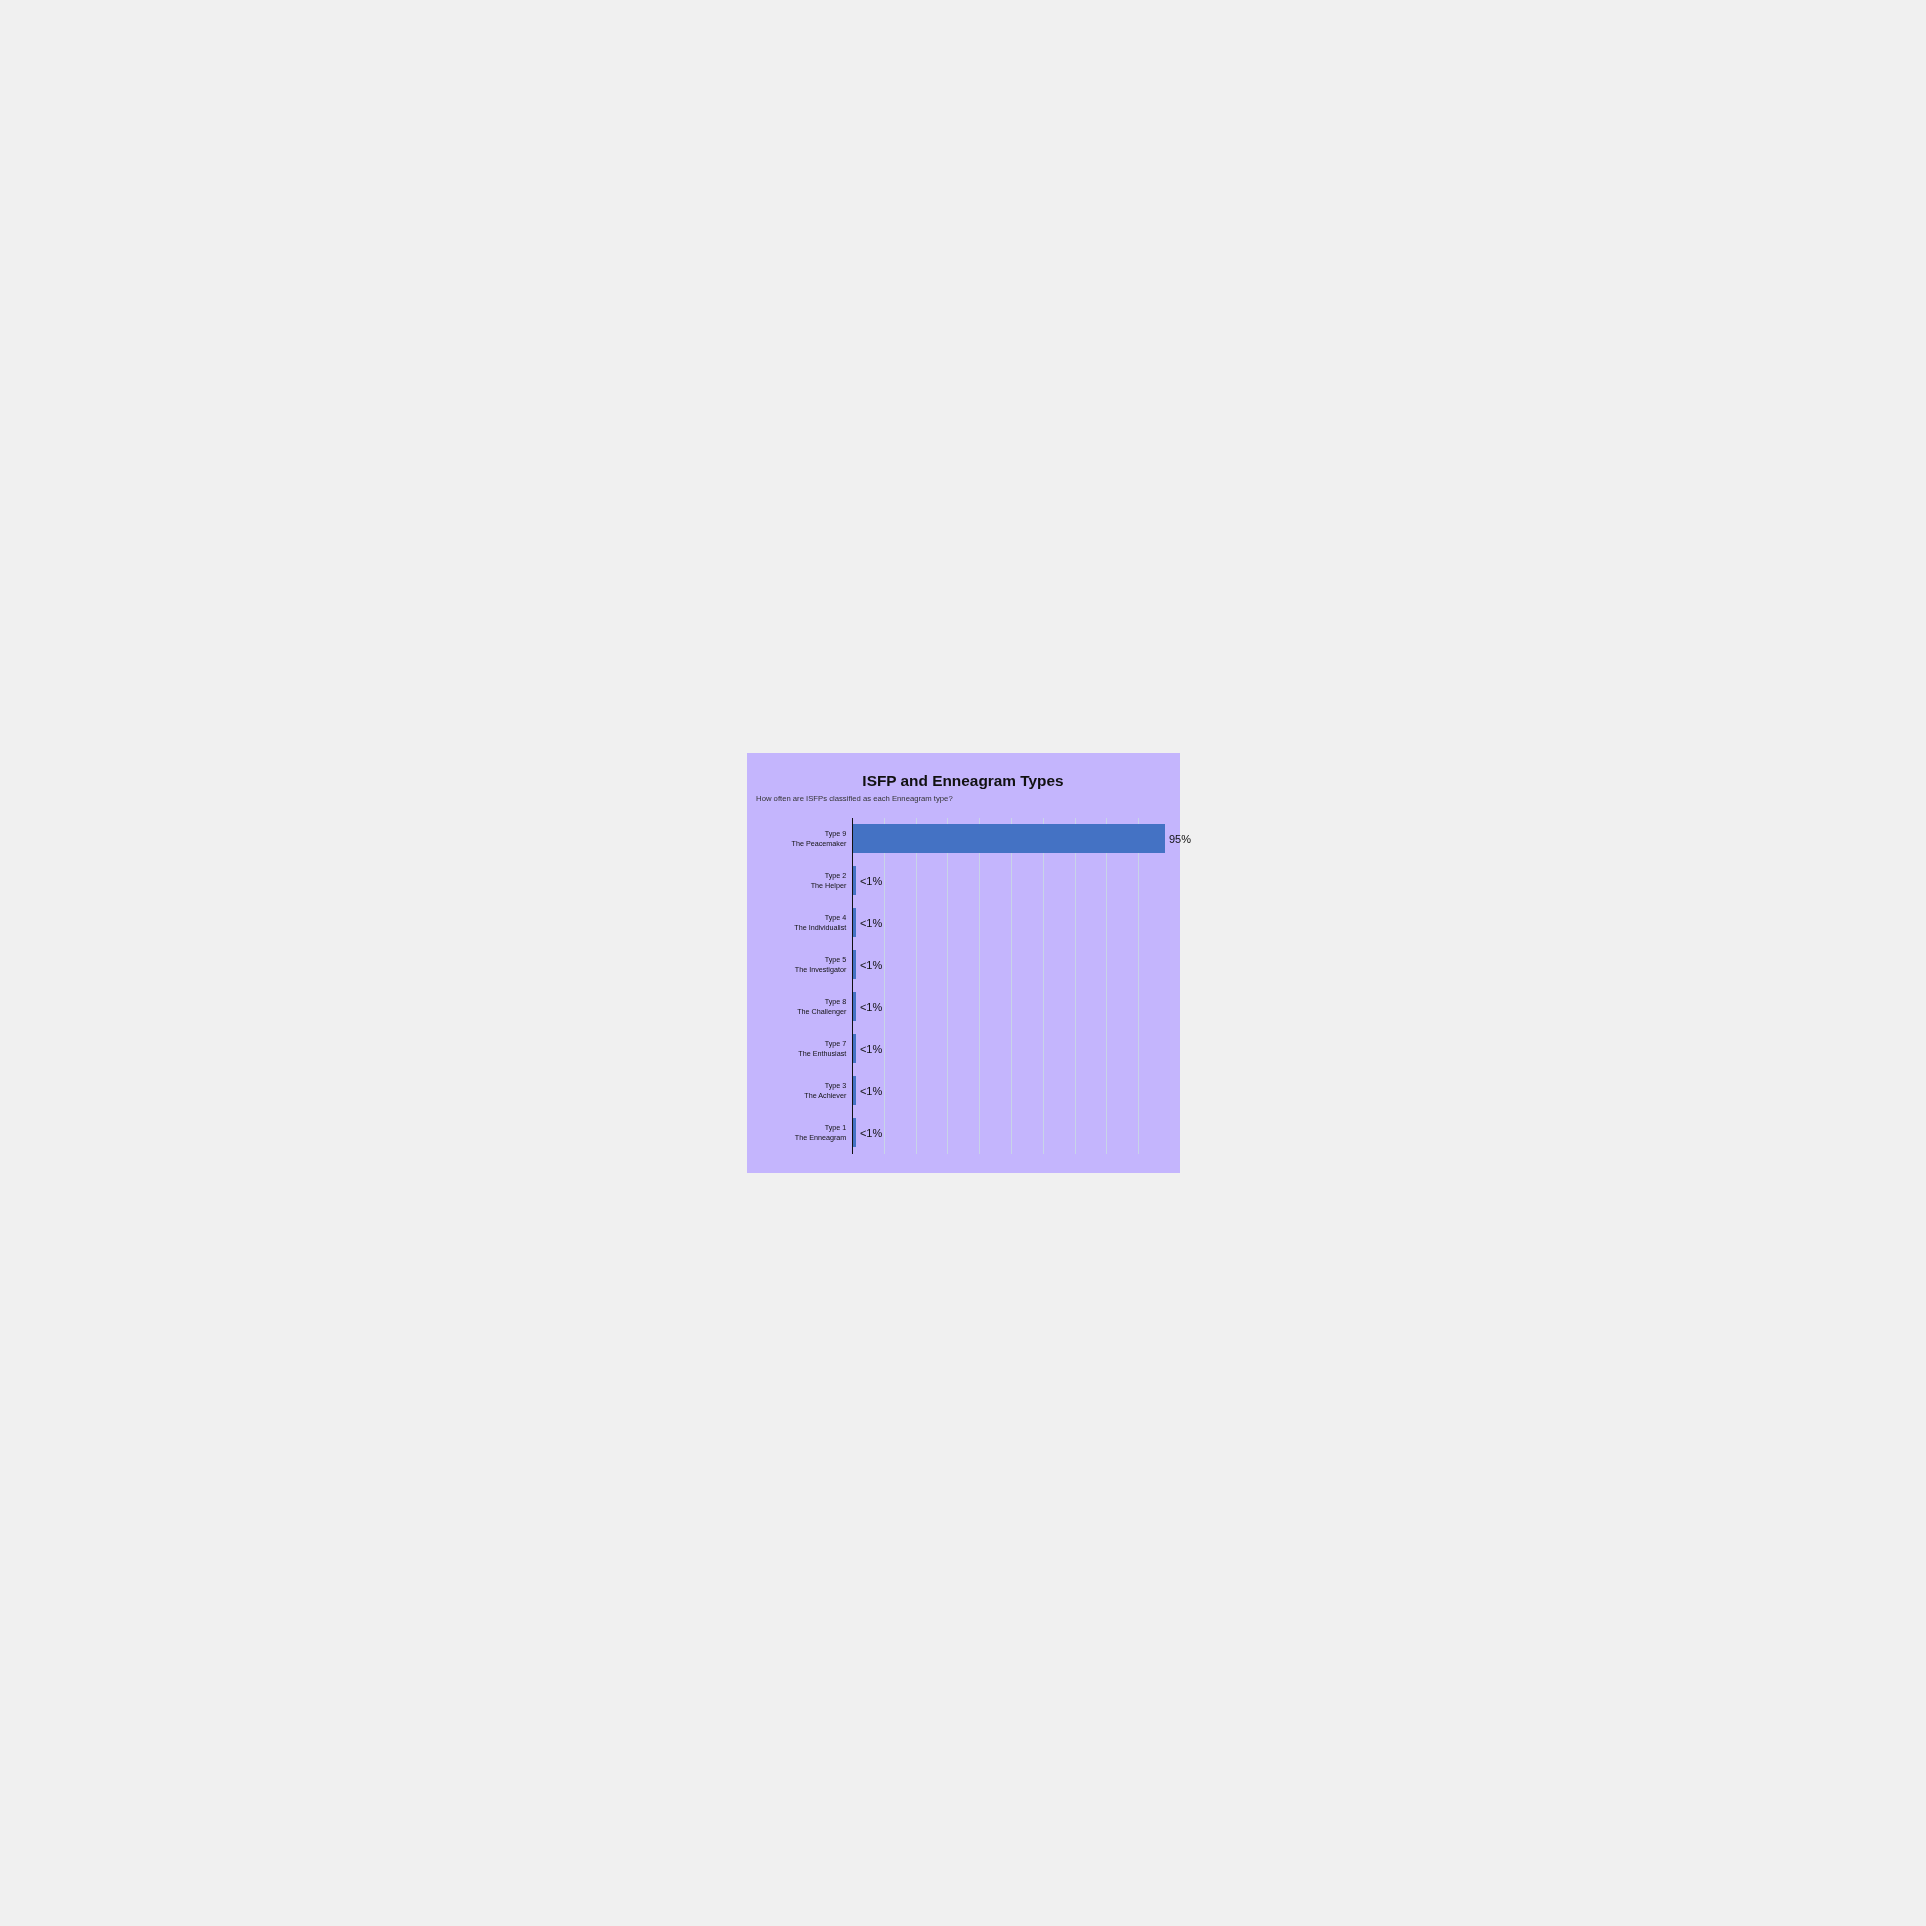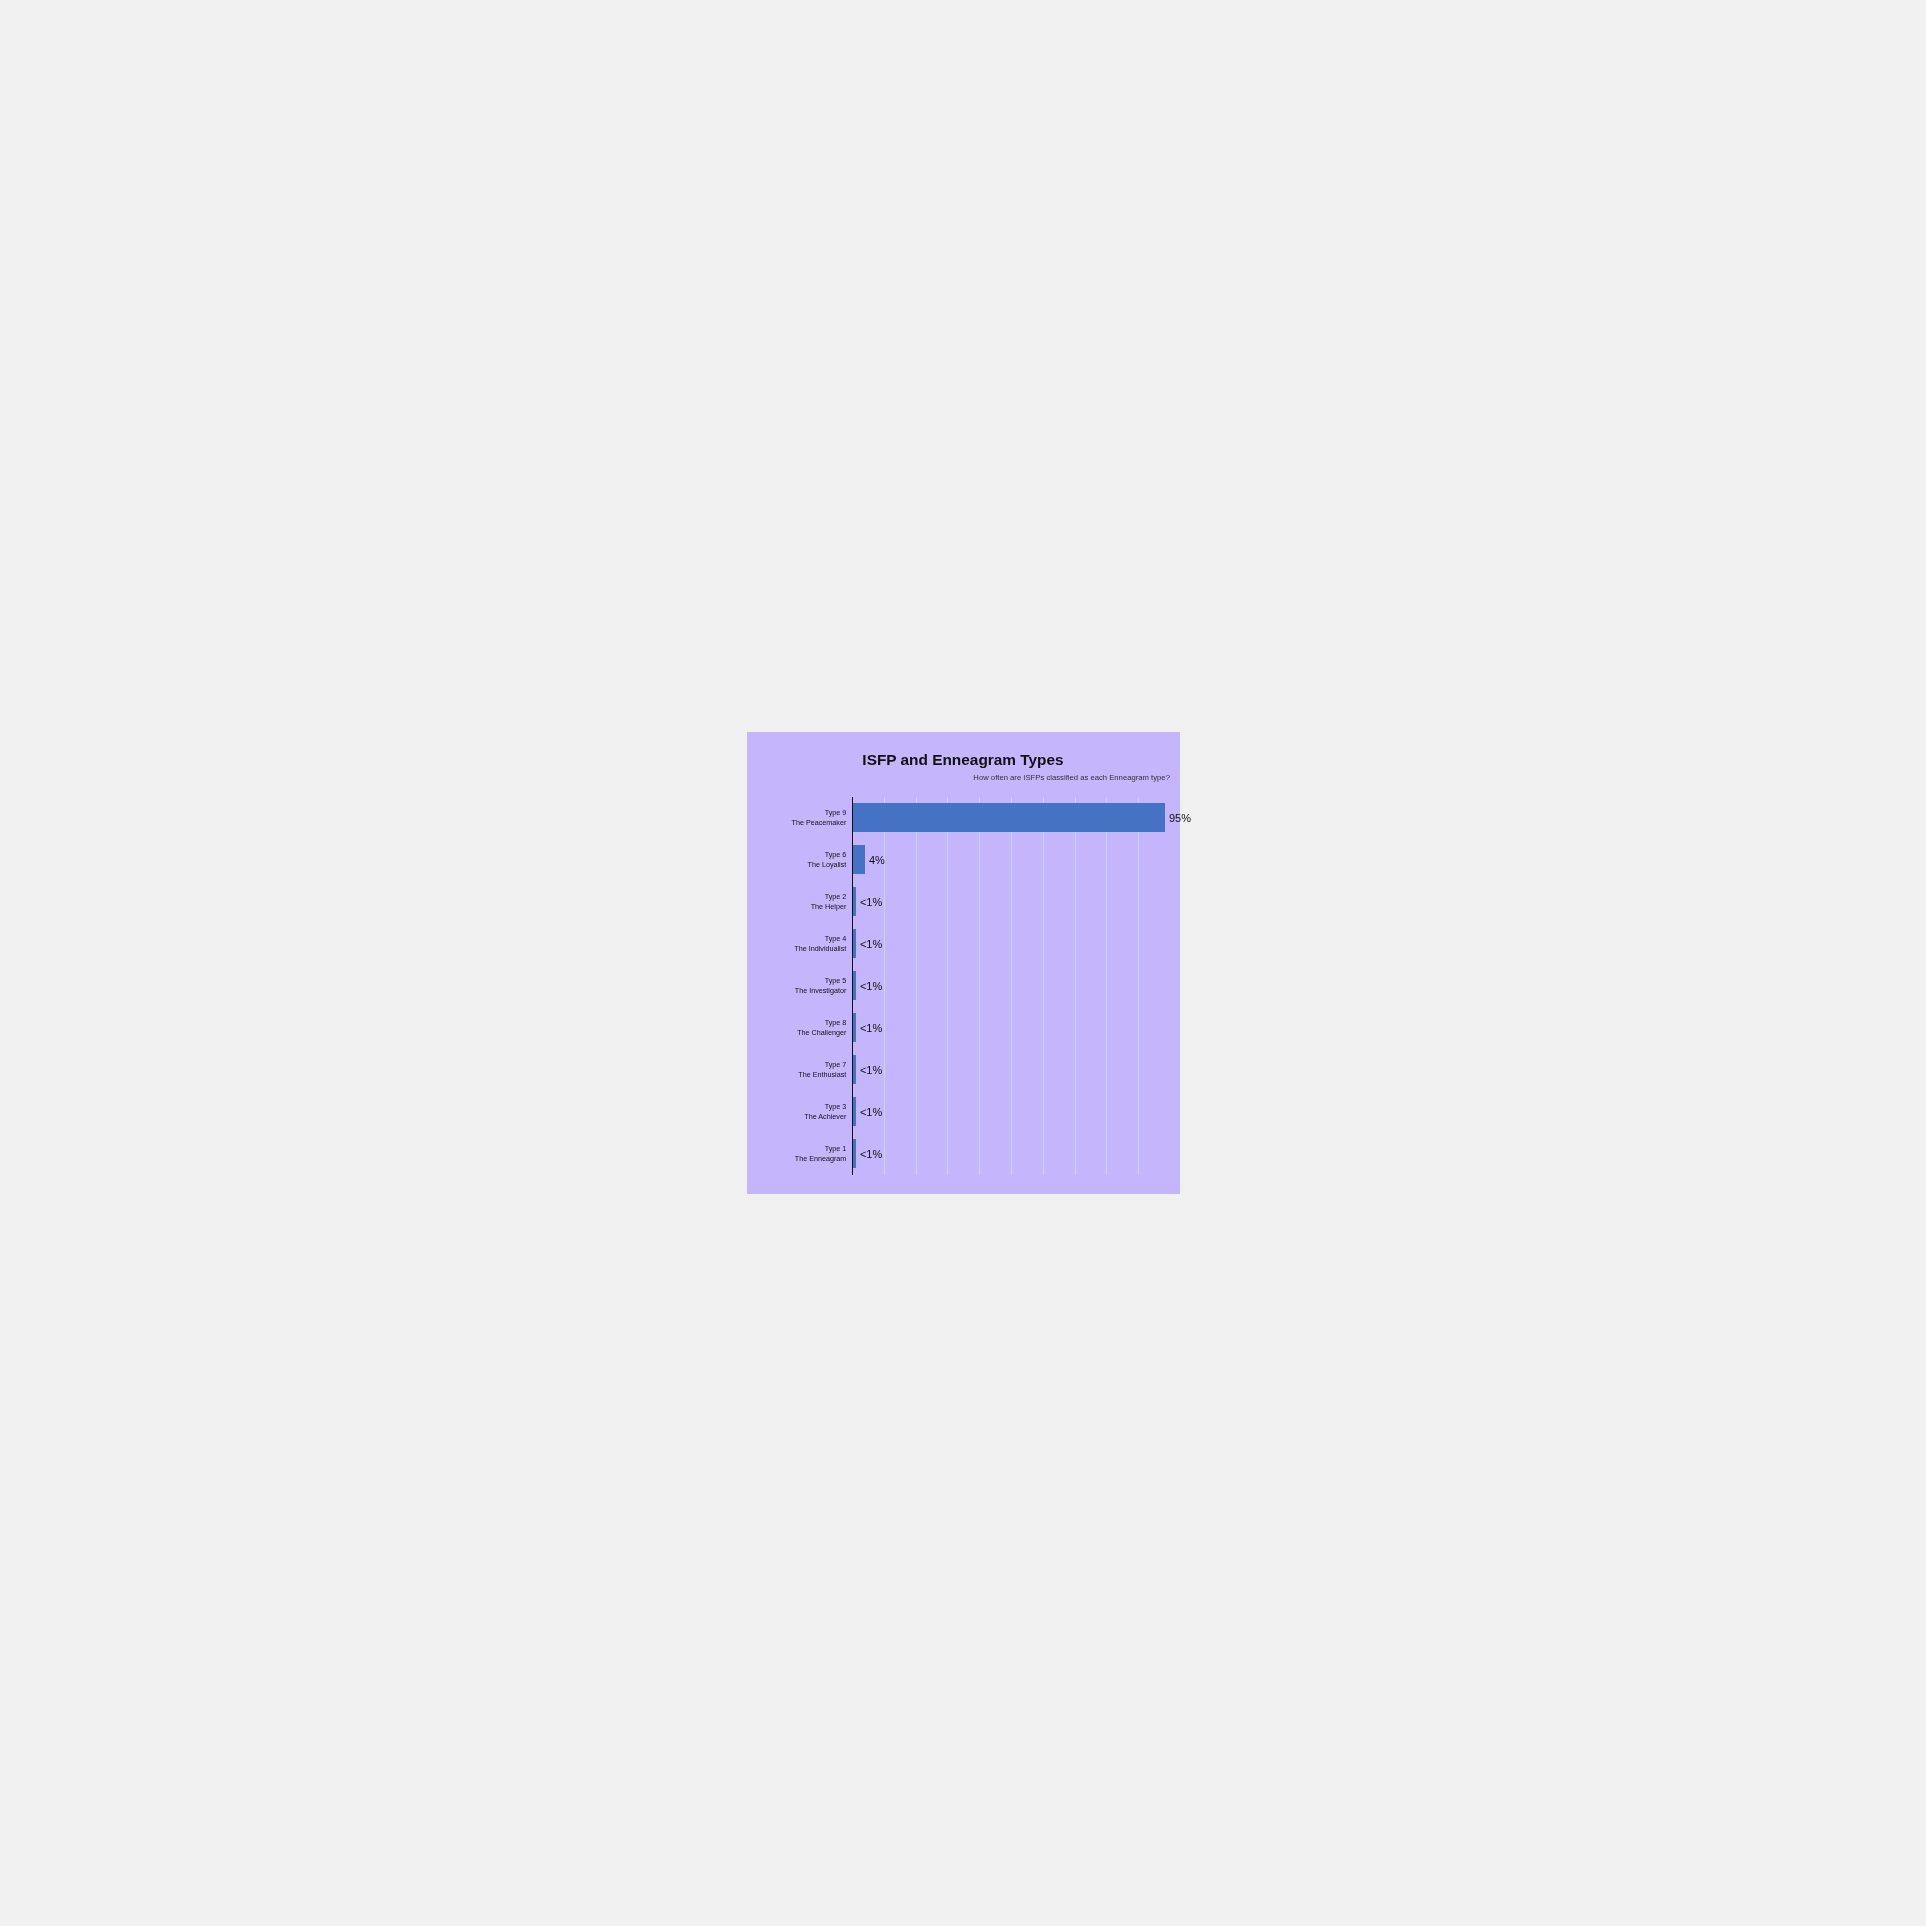--- a/index.html
+++ b/index.html
@@ -22,21 +22,21 @@
 
     .chart-title {
       text-align: center;
       font-size: 15.4px;
       font-weight: bold;
       color: #111;
       margin-bottom: 3.9px;
     }
 
     .chart-subtitle {
-      text-align: right;
+      text-align: left;
       font-size: 7.7px;
       color: #333;
       margin-bottom: 14.4px;
     }
 
     .chart-area {
       display: flex;
       flex-direction: column;
       position: relative;
     }
@@ -147,30 +147,20 @@
             <span class="type-num">Type 9</span>
             <span class="type-name">The Peacemaker</span>
           </div>
           <div class="bar-wrapper">
             <div class="bar" style="width: 313px; background: rgb(68, 114, 196);"></div>
             <span class="bar-value">95%</span>
           </div>
         </div>
         <div class="bar-row">
           <div class="bar-label">
-            <span class="type-num">Type 6</span>
-            <span class="type-name">The Loyalist</span>
-          </div>
-          <div class="bar-wrapper">
-            <div class="bar" style="width: 13px; background: rgb(68, 114, 196);"></div>
-            <span class="bar-value">4%</span>
-          </div>
-        </div>
-        <div class="bar-row">
-          <div class="bar-label">
             <span class="type-num">Type 2</span>
             <span class="type-name">The Helper</span>
           </div>
           <div class="bar-wrapper">
             <div class="bar" style="width: 3.9px; background: rgb(68, 114, 196);"></div>
             <span class="bar-value">&lt;1%</span>
           </div>
         </div>
         <div class="bar-row">
           <div class="bar-label">

